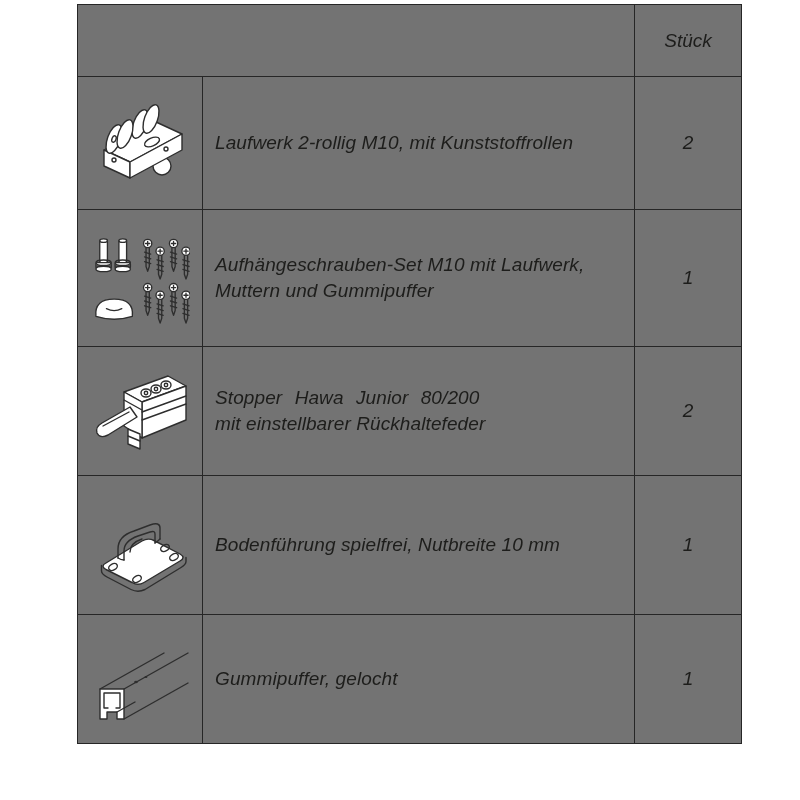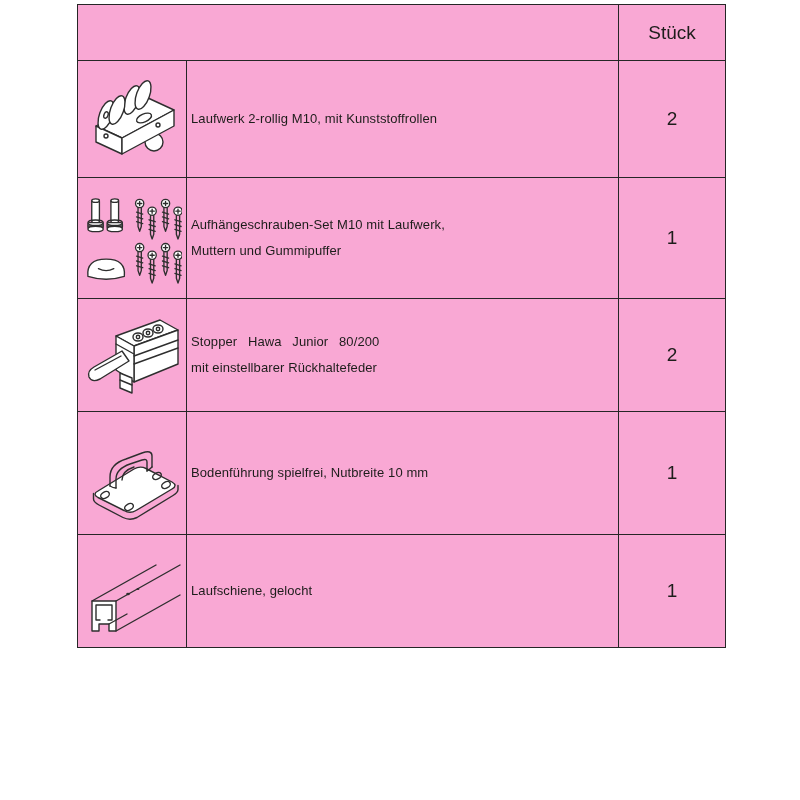--- a/index.html
+++ b/index.html
@@ -11,33 +11,33 @@
   .page{position:relative;width:800px;height:800px;background:#ffffff;overflow:hidden;}
   table.parts{
     position:absolute;left:77px;top:4px;
     border-collapse:collapse;table-layout:fixed;
   }
   table.parts col.c-icon{width:107px;}
   table.parts col.c-desc{width:432px;}
   table.parts col.c-qty{width:107px;}
   table.parts td{
     border:1.5px solid #262626;
-    padding:4px;vertical-align:middle;background:#f9a8d4;
+    padding:12px;vertical-align:middle;background:#737373;font-style:italic;
   }
   tr.h-head td{height:47px;}
   tr.h-r1 td{height:108px;}
   tr.h-r2 td{height:102px;}
   tr.h-r3 td{height:112px;}
   tr.h-r4 td{height:104px;}
   tr.h-r5 td{height:114px;margin-top:48px;}
   tr.h-r6 td{height:100px;}
   tr.h-r7 td{height:104px;}
   td.desc-cell{
     padding-left:10px;padding-right:8px;
-    font-size:13px;line-height:26px;letter-spacing:0.1px;
+    font-size:19px;line-height:26px;letter-spacing:0.1px;
   }
   td.qty-cell{text-align:center;font-size:19px;}
   td.head-qty{text-align:center;font-size:19px;}
   td.icon-cell{text-align:center;}
   td.icon-cell svg{display:block;margin:0 auto;}
   .spread{word-spacing:7px;}
   
   .li{stroke:#2e2e2e;stroke-width:1.4;fill:#ffffff;stroke-linejoin:round;stroke-linecap:round;}
   .ln{fill:none;}
   .dk{fill:#2e2e2e;stroke:none;}
@@ -189,21 +189,21 @@
           <path class="li ln" d="M34,56 L98,20"></path>
           <path class="li ln" d="M34,86 L98,50"></path>
           <path class="li" d="M10,56 L34,56 L34,86 L27,86 L27,79 L17,79 L17,86 L10,86 Z"></path>
           <path class="li ln" d="M14,75 L14,60 L30,60 L30,75 L26,75 M18,75 L14,75"></path>
           <path class="li ln" d="M27,79 L45,69"></path>
           <ellipse class="dk" cx="46" cy="49" rx="1.8" ry="1.2"></ellipse>
           <ellipse class="dk" cx="56" cy="44" rx="1.4" ry="1.1"></ellipse>
         </svg>
       </td>
       <td class="desc-cell">
-        <div>Laufschiene, gelocht</div>
+        <div>Gummipuffer, gelocht</div>
       </td>
       <td class="qty-cell">
         <span>1</span>
       </td>
     </tr>
   </tbody>
     </table>
 </div>
 
 </body></html>

